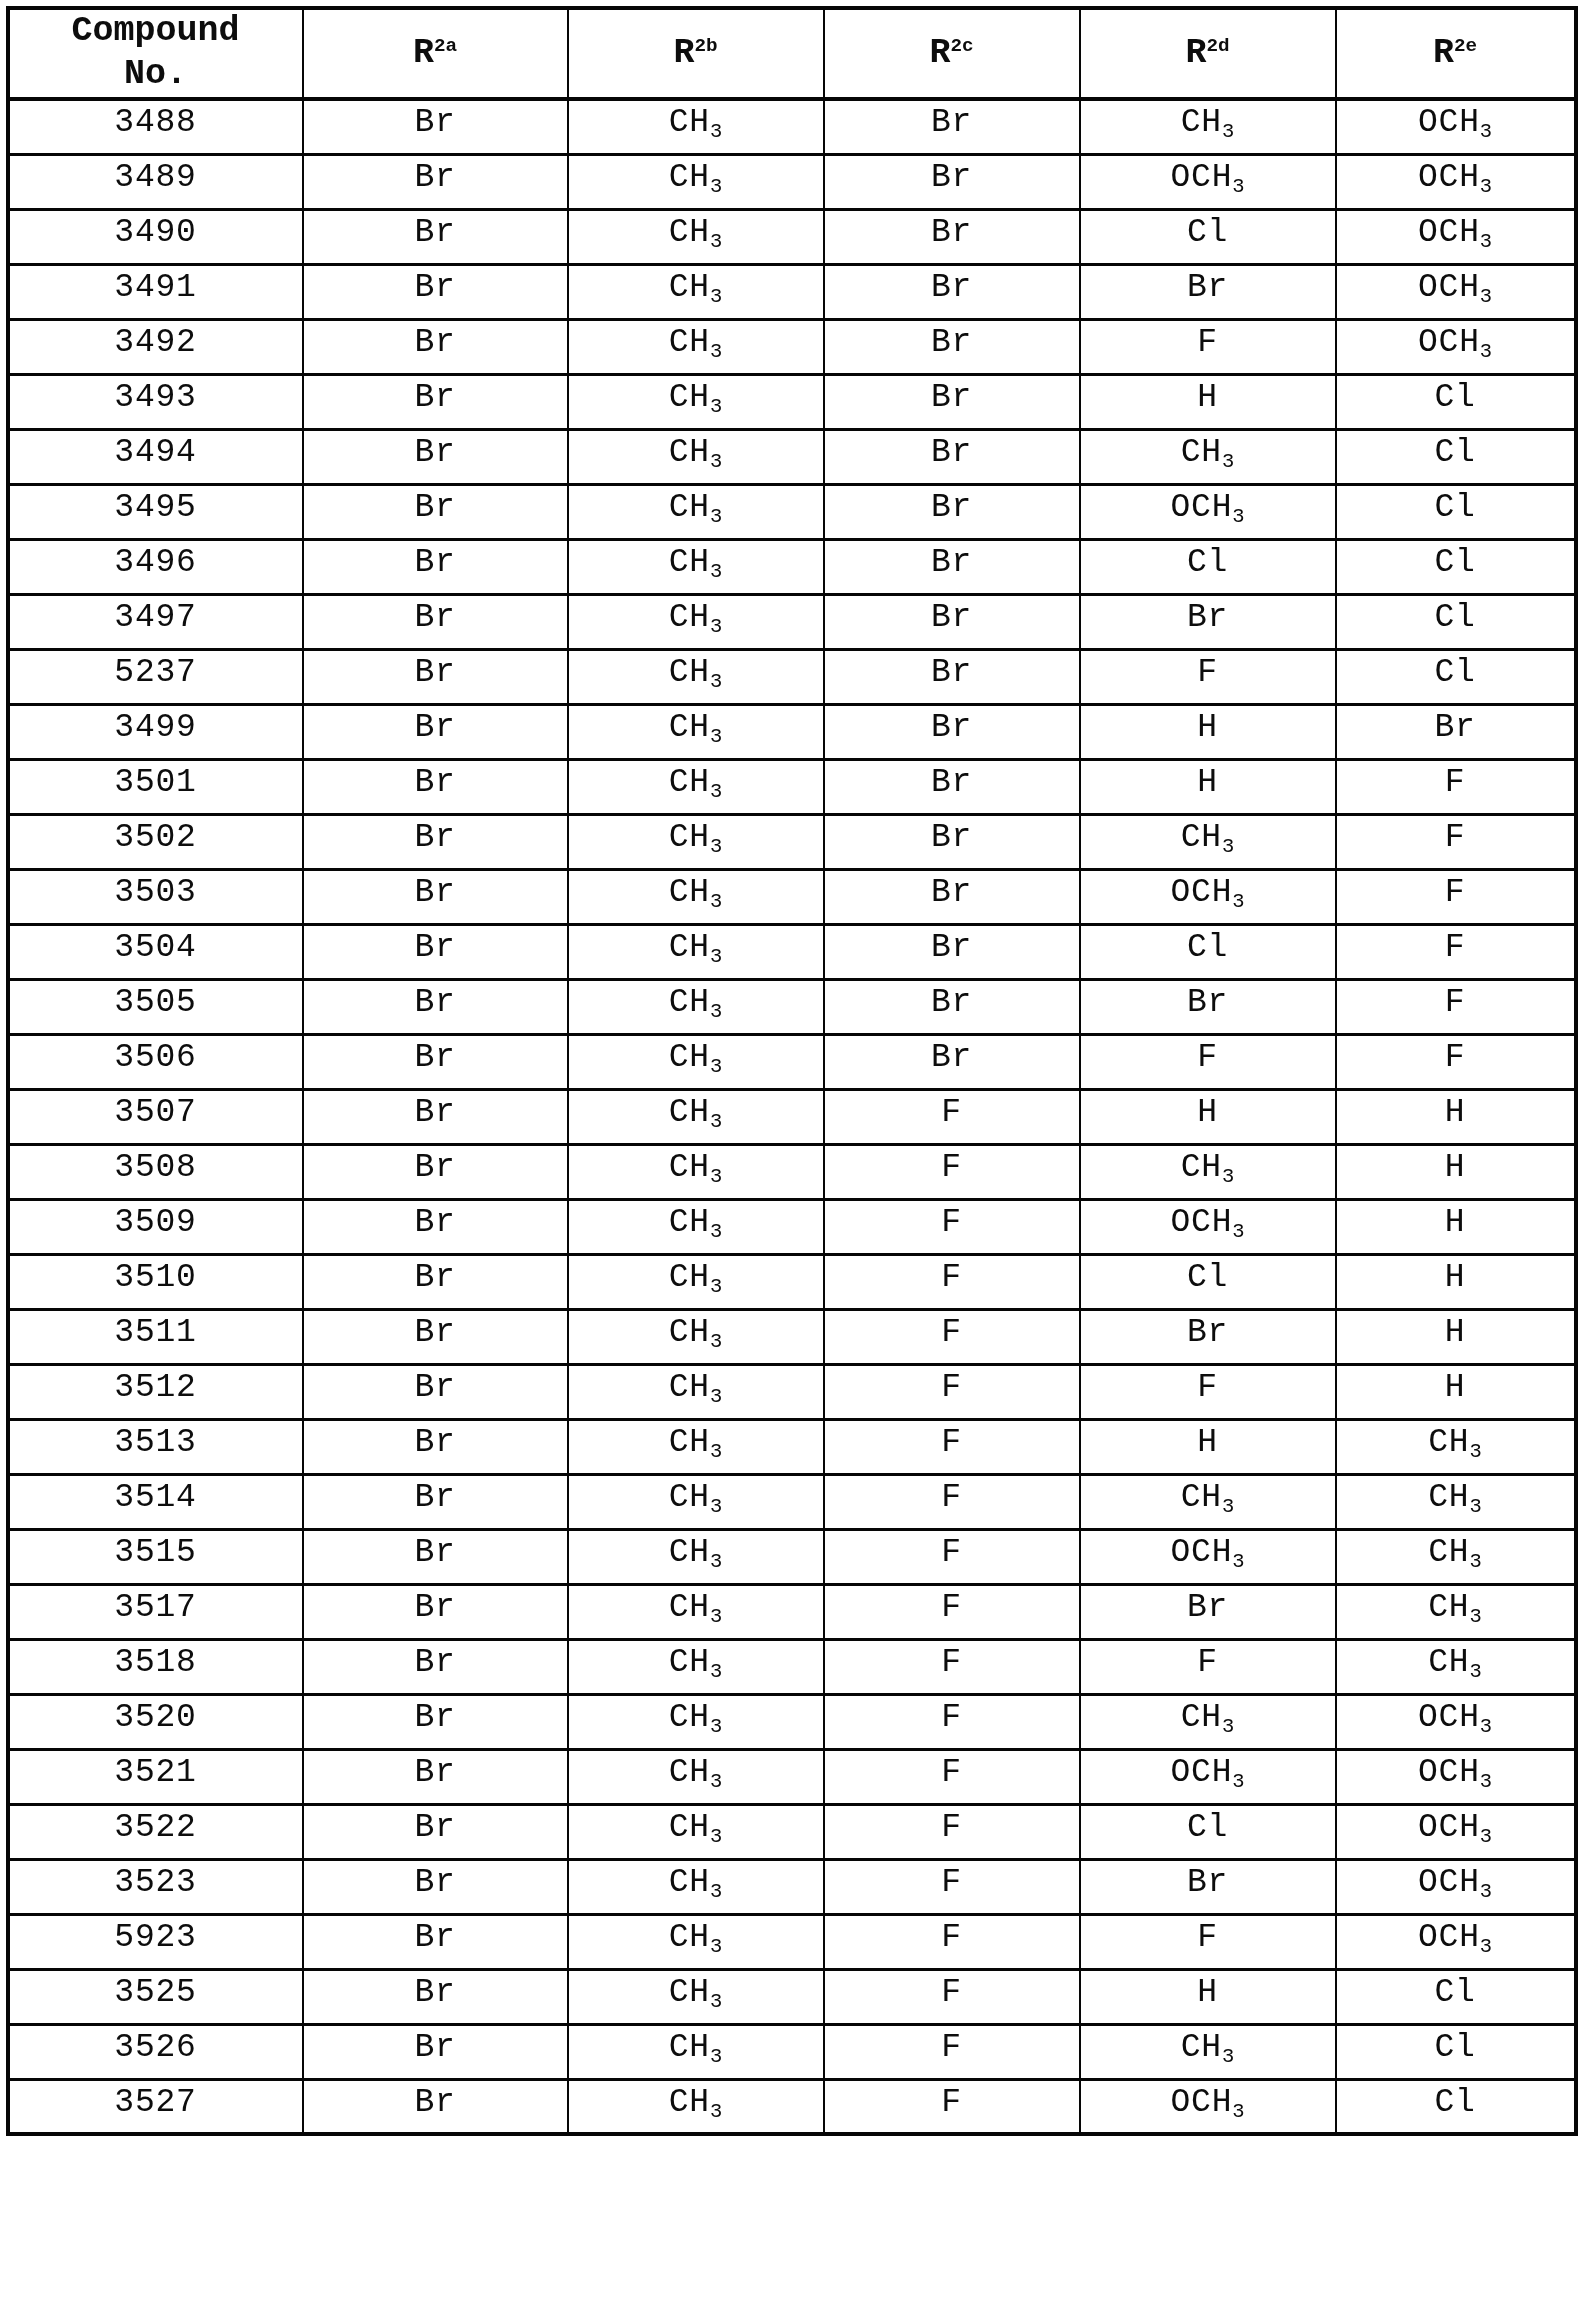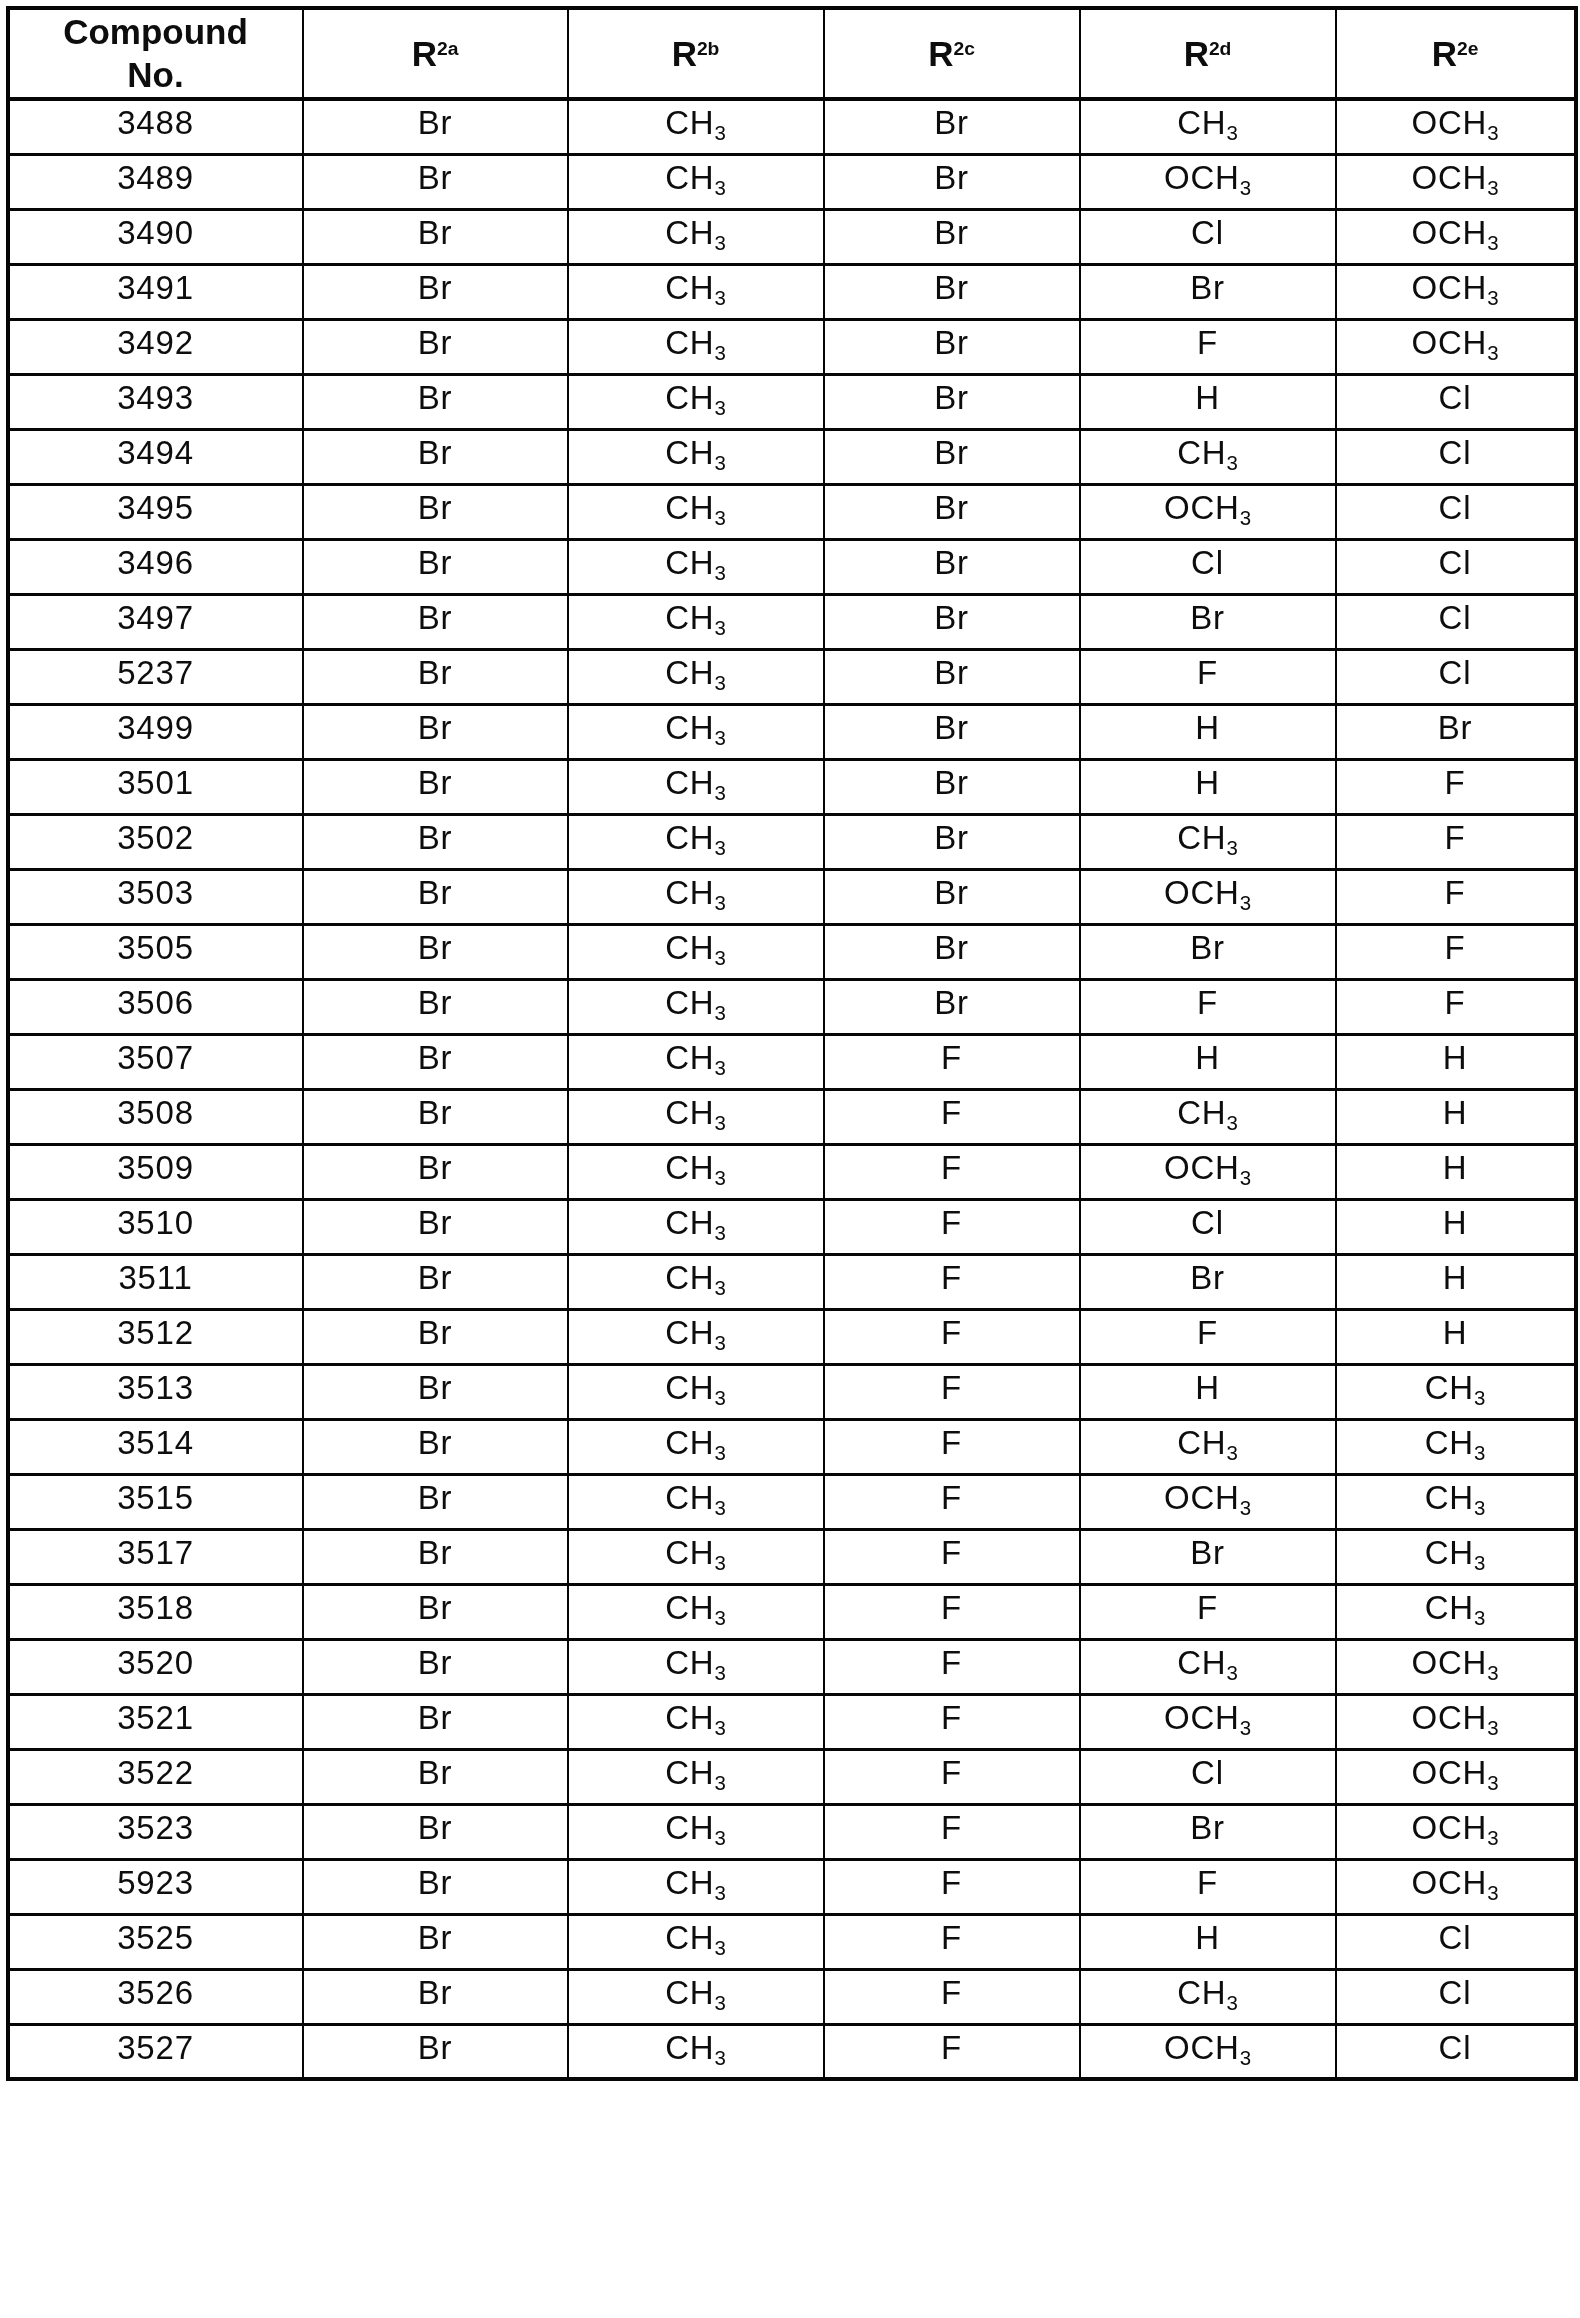--- a/index.html
+++ b/index.html
@@ -5,21 +5,21 @@
   html, body {
     margin: 0;
     padding: 0;
     background: #ffffff;
   }
   .page {
     position: relative;
     width: 1580px;
     height: 2319px;
     background: #ffffff;
-    font-family: Liberation Sans, sans-serif;
+    font-family: Liberation Mono, monospace;
     color: #0d0d0d;
     overflow: hidden;
   }
   table.compound-table {
     position: absolute;
     left: 5.5px;
     top: 5.5px;
     width: 1569px;
     border-collapse: collapse;
     table-layout: fixed;
@@ -221,20 +221,28 @@
         </tr>
         <tr>
           <td>3503</td>
           <td>Br</td>
           <td>CH<sub>3</sub></td>
           <td>Br</td>
           <td>OCH<sub>3</sub></td>
           <td>F</td>
         </tr>
         <tr>
+          <td>3504</td>
+          <td>Br</td>
+          <td>CH<sub>3</sub></td>
+          <td>Br</td>
+          <td>Cl</td>
+          <td>F</td>
+        </tr>
+        <tr>
           <td>3505</td>
           <td>Br</td>
           <td>CH<sub>3</sub></td>
           <td>Br</td>
           <td>Br</td>
           <td>F</td>
         </tr>
         <tr>
           <td>3506</td>
           <td>Br</td>

